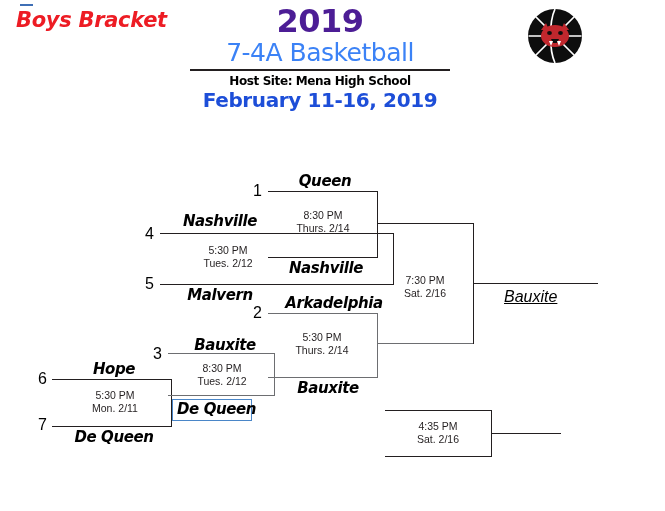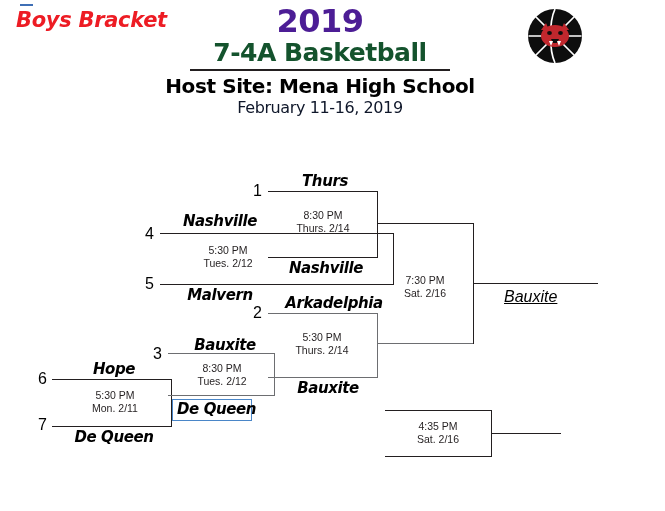--- a/index.html
+++ b/index.html
@@ -49,45 +49,45 @@
     font-family: "DejaVu Sans", sans-serif;
     font-size: 32px;
     font-weight: bold;
     color: #4c1d95;
     line-height: 1.08;
     letter-spacing: -0.5px;
   }
   .t-red {
     font-family: "DejaVu Sans", sans-serif;
     font-size: 25px;
-    font-weight: bold;
-    color: #14532d;
+    font-weight: normal;
+    color: #3b82f6;
     line-height: 1.12;
     letter-spacing: -0.5px;
   }
   .t-rule {
     margin: 2px auto 0 auto;
     width: 260px;
     height: 0;
     border-top: 2px solid #231f20;
   }
   .t-host {
     margin-top: 3px;
     font-family: "DejaVu Sans", sans-serif;
-    font-size: 20px;
+    font-size: 12px;
     font-weight: bold;
     color: #000000;
     line-height: 1.2;
     letter-spacing: -0.4px;
   }
   .t-dates {
     font-family: "DejaVu Sans", sans-serif;
-    font-size: 16px;
-    font-weight: normal;
-    color: #0f172a;
+    font-size: 20px;
+    font-weight: bold;
+    color: #1d4ed8;
     line-height: 1.2;
     letter-spacing: -0.4px;
   }
 
   
   .logo {
     position: absolute;
     left: 527px;
     top: 8px;
     width: 56px;
@@ -239,21 +239,21 @@
   <div class="gameinfo" style="left:172px; top:362px; width:100px;">
     <span>8:30 PM</span><br>
     <span>Tues. 2/12</span>
   </div>
 
   <div class="sel-box" style="left:172px; top:399px; width:80px; height:22px;">
     <span class="team">De Queen</span>
   </div>
 
   <div class="seed" style="left:253px; top:183px;">1</div>
-  <div class="team" style="left:282px; top:172px; width:86px;">Thurs</div>
+  <div class="team" style="left:282px; top:172px; width:86px;">Queen</div>
   <div class="hline" style="left:268px; top:191px; width:110px;"></div>
 
   <div class="team" style="left:278px; top:259px; width:96px;">Nashville</div>
   <div class="hline" style="left:268px; top:257px; width:110px;"></div>
 
   <div class="vline" style="left:377px; top:191px; height:67px;"></div>
 
   <div class="gameinfo" style="left:273px; top:209px; width:100px;">
     <span>8:30 PM</span><br>
     <span>Thurs. 2/14</span>

